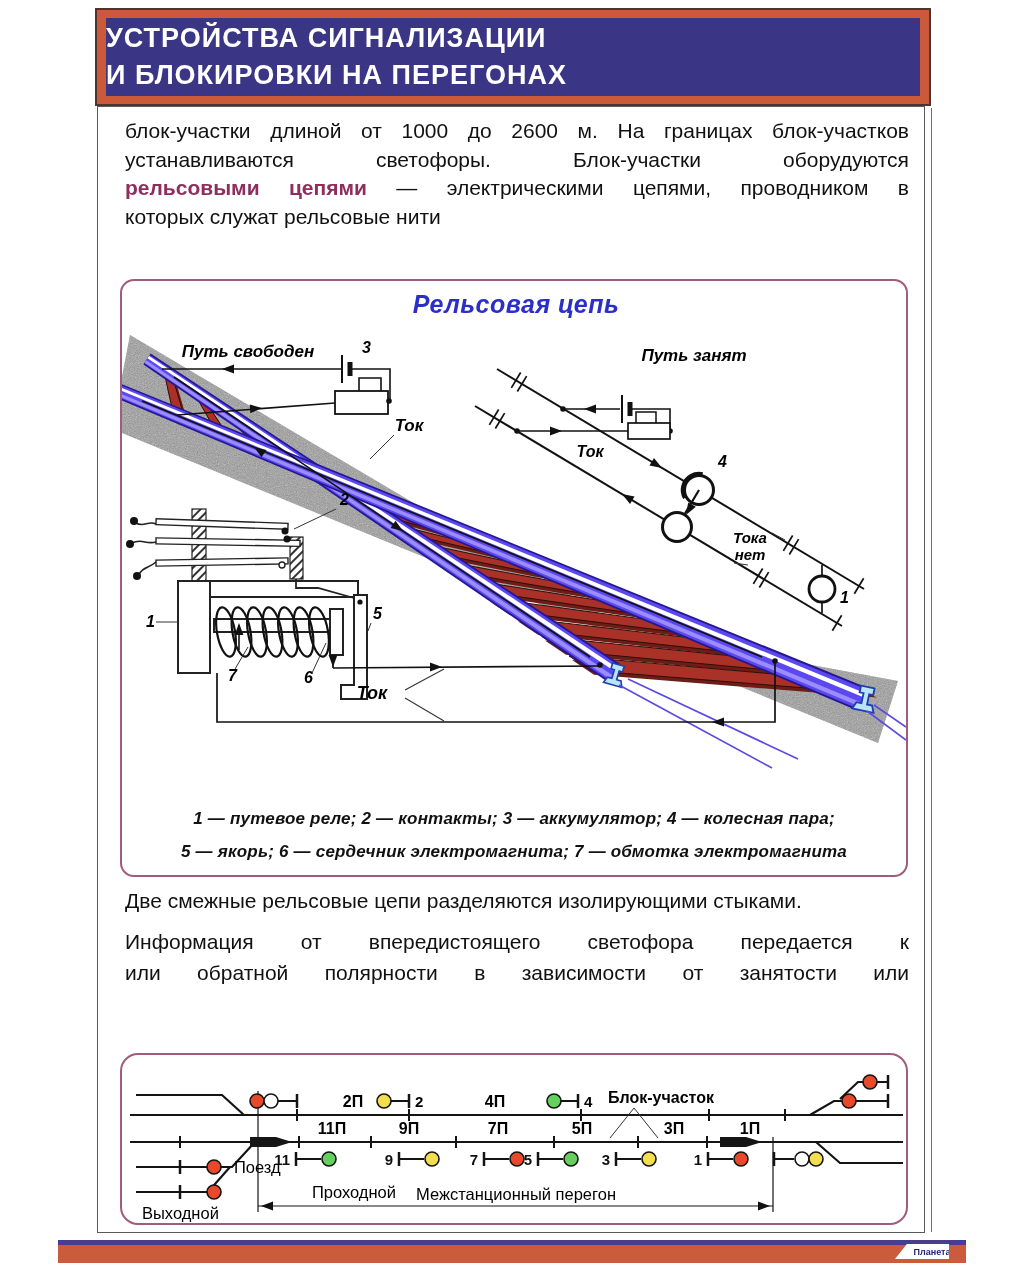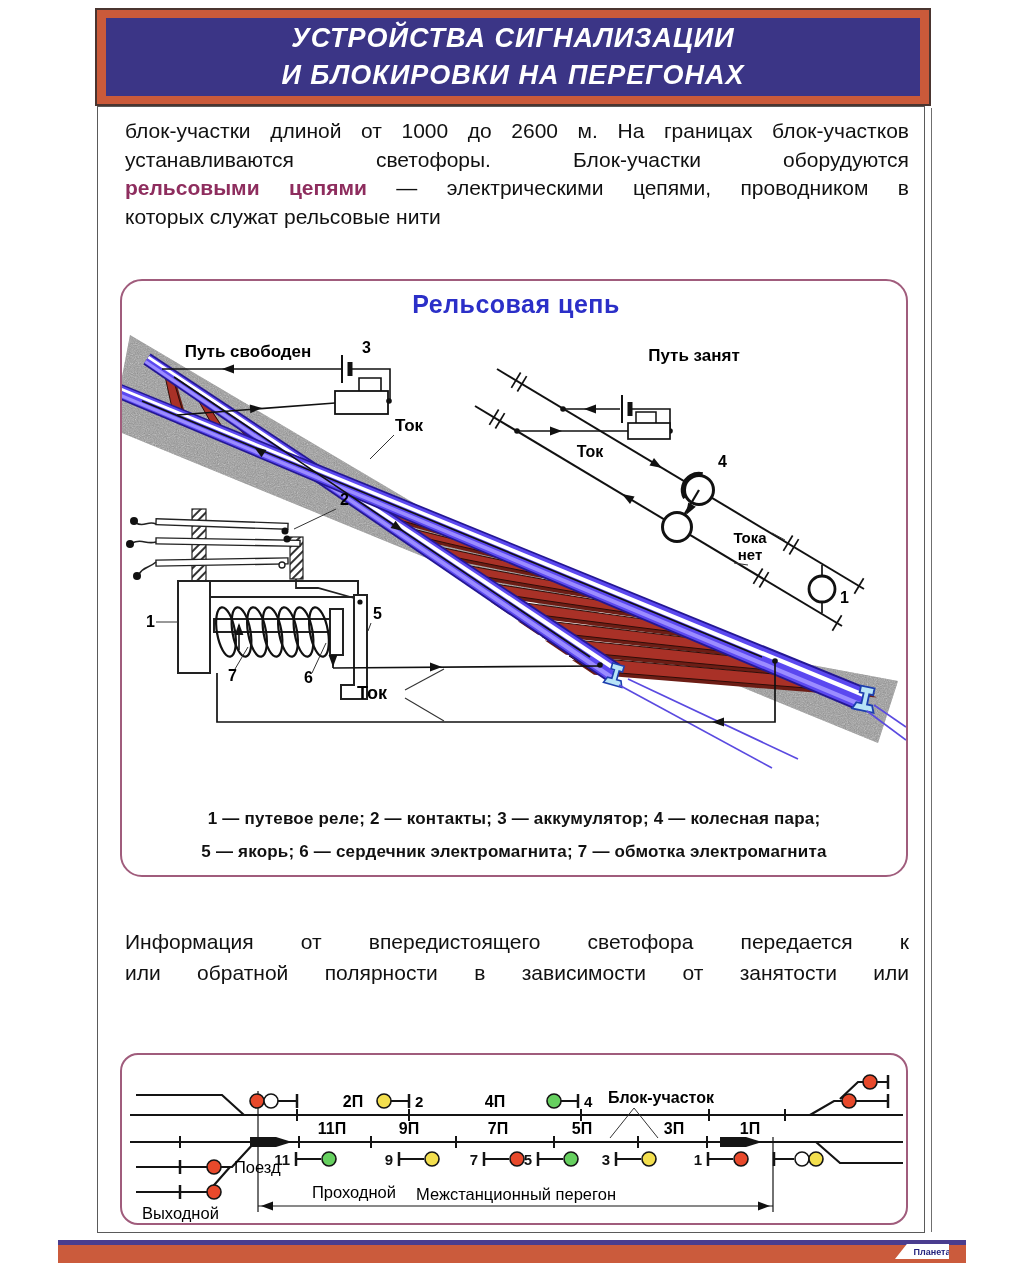--- a/index.html
+++ b/index.html
@@ -3,35 +3,35 @@
 <meta charset="utf-8">
 <style>
   html,body{margin:0;padding:0;background:#fff;}
   .page{position:relative;width:1028px;height:1269px;background:#ffffff;overflow:hidden;
         font-family:"Liberation Sans",sans-serif;color:#111;}
   .abs{position:absolute;}
   
   .banner{left:95px;top:8px;width:836px;height:98px;box-sizing:border-box;
           border:2px solid #4a3530;background:#ca5a3a;padding:8px 9px;z-index:3;}
   .banner-inner{width:100%;height:100%;background:#3b3586;display:flex;flex-direction:column;
-          align-items:center;justify-content:center;font-style:italic;}
+          justify-content:center;}
   .banner-line{color:#fff;font-weight:bold;font-size:27px;letter-spacing:1px;line-height:37px;white-space:nowrap;}
   
   .frame{left:97px;top:106px;width:828px;height:1127px;border:1px solid #5a5a5a;box-sizing:border-box;}
   .frame-outer-right{left:931px;top:108px;width:0;height:1124px;border-left:1px solid #6f6f6f;}
   
   .intro{left:125px;top:117px;width:784px;font-size:21px;line-height:28.5px;}
   .jline{text-align:justify;text-align-last:justify;white-space:normal;}
   .jline.last{text-align-last:left;}
   .hl{font-weight:bold;color:#8e2d5e;}
   .para1{left:125px;top:889px;width:784px;font-size:21px;}
   .para2{left:125px;top:926px;width:784px;font-size:21px;line-height:31px;}
   
-  .box1{left:120px;top:279px;width:788px;height:598px;border:2px solid #a05c7c;border-radius:22px;
-        box-sizing:border-box;background:#fff;}
+  .box1{left:120px;top:279px;width:788px;height:598px;border:2px solid #a05c7c;border-radius:14px;
+        box-sizing:border-box;background:#fff;font-style:italic;}
   .box2{left:120px;top:1053px;width:788px;height:172px;border:2px solid #a05c7c;border-radius:18px;
         box-sizing:border-box;background:#fff;}
   .legend{left:0;right:0;text-align:center;font-size:17px;font-weight:bold;letter-spacing:.2px;}
   .lg1{top:528px;} .lg2{top:553px;margin-top:8px;}
   svg text{font-family:"Liberation Sans",sans-serif;}
   
   .stripe-p{left:58px;top:1240px;width:908px;height:5px;background:#4a3d8f;z-index:4;}
   .stripe-o{left:58px;top:1245px;width:908px;height:18px;background:#cb5b3c;z-index:4;}
   .logo{left:895px;top:1244px;width:54px;height:15px;background:#fff;z-index:6;
         clip-path:polygon(22% 0,100% 0,100% 100%,0 100%);
@@ -273,20 +273,21 @@
           <polygon points="0,0 -12,-4.4 -12,4.4" fill="#111" transform="translate(540,187) rotate(31)"></polygon>
           <polygon points="0,0 -12,-4.4 -12,4.4" fill="#111" transform="translate(500,213) rotate(211)"></polygon>
           <polygon points="0,0 -12,-4.4 -12,4.4" fill="#111" transform="translate(564,234) rotate(120)"></polygon>
         </g>
     </svg>
 
     <div class="abs legend lg1">1 — путевое реле; 2 — контакты; 3 — аккумулятор;  4 — колесная пара;</div>
     <div class="abs legend lg2">5 — якорь; 6 — сердечник электромагнита; 7 — обмотка электромагнита</div>
   </div>
 
+  <div class="abs para1">Две смежные рельсовые цепи разделяются изолирующими стыками.</div>
   <div class="abs para2">
     <div class="jline">Информация от впередистоящего светофора передается к</div>
     <div class="jline">или обратной полярности в зависимости от занятости или</div>
   </div>
 
   <div class="abs box2">
     <svg id="svg2" width="784" height="168" viewBox="0 0 784 168" style="position:absolute;left:0;top:0;">
       <g stroke="#141414" stroke-width="2.2" fill="none">
         <line x1="8" y1="60" x2="781" y2="60"></line>
         <line x1="8" y1="87" x2="781" y2="87"></line>

